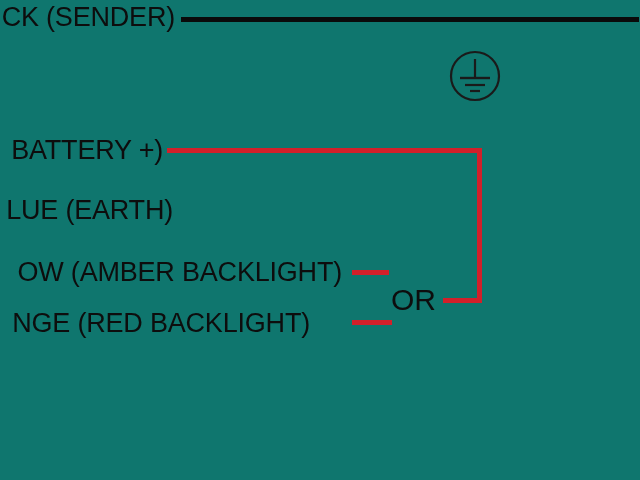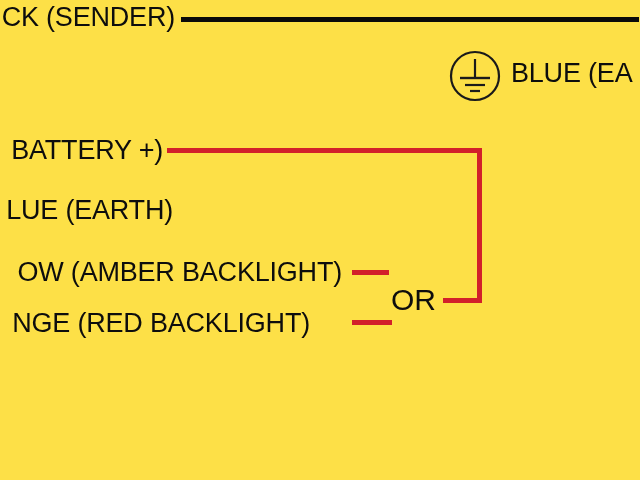--- a/index.html
+++ b/index.html
@@ -5,21 +5,21 @@
 <style>
   html, body {
     margin: 0;
     padding: 0;
     background: #ffffff;
   }
   #canvas {
     position: relative;
     width: 640px;
     height: 480px;
-    background: #fde047;
+    background: #0f766e;
     overflow: hidden;
     font-family: "Liberation Sans", sans-serif;
   }
   .label {
     position: absolute;
     white-space: nowrap;
     color: #0d0d0d;
     font-family: "Liberation Sans", sans-serif;
     font-weight: 400;
     letter-spacing: -0.2px;
@@ -66,21 +66,20 @@
   <div class="ground" style="left: 449px; top: 50px;">
     <svg width="52" height="52" viewBox="0 0 52 52">
       <circle cx="26" cy="26" r="24" fill="none" stroke="#1a1a1a" stroke-width="2.2"></circle>
       <line x1="26" y1="9" x2="26" y2="28" stroke="#1a1a1a" stroke-width="2.2"></line>
       <line x1="11" y1="28" x2="41" y2="28" stroke="#1a1a1a" stroke-width="2.4"></line>
       <line x1="16" y1="35" x2="36" y2="35" stroke="#1a1a1a" stroke-width="2.2"></line>
       <line x1="21" y1="41" x2="31" y2="41" stroke="#1a1a1a" stroke-width="2.2"></line>
     </svg>
   </div>
 
-  <div class="label label-right" style="left: 511px; top: 58px;">BLUE (EA</div>
 
   <div class="label label-lead" style="left: -120px; top: 135px; width: 283px;">BATTERY +)</div>
 
   <div class="wire wire-red" style="left: 167px; top: 148px; width: 315px; height: 5px;"></div>
 
   <div class="wire wire-red" style="left: 477px; top: 148px; width: 5px; height: 155px;"></div>
 
   <div class="wire wire-red" style="left: 443px; top: 298px; width: 39px; height: 5px;"></div>
 
   <div class="label label-lead" style="left: -120px; top: 195px; width: 293px;">LUE (EARTH)</div>

